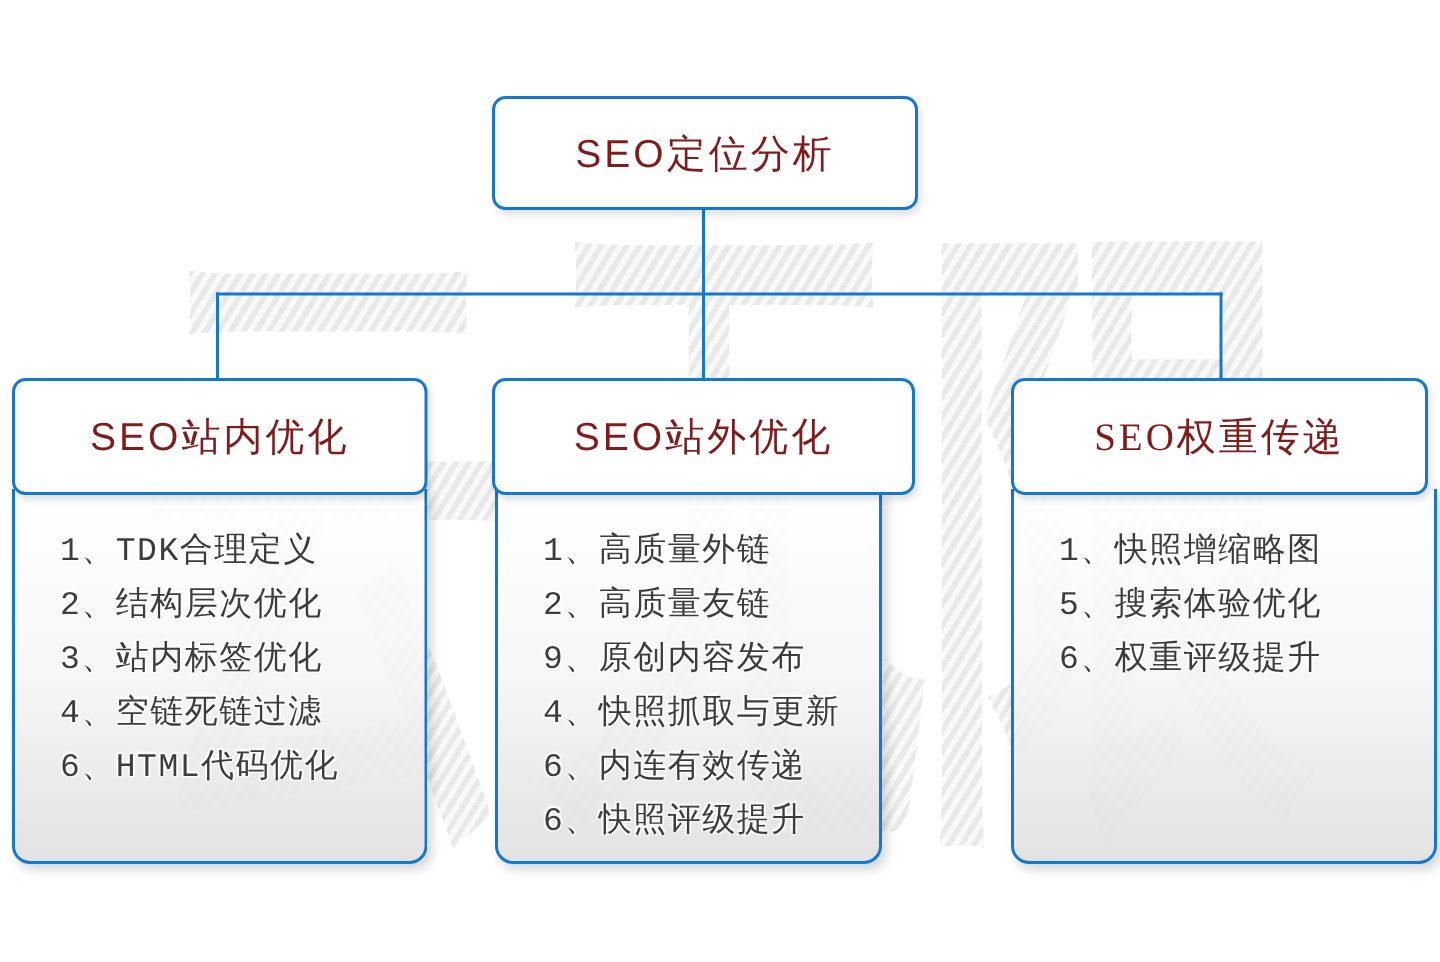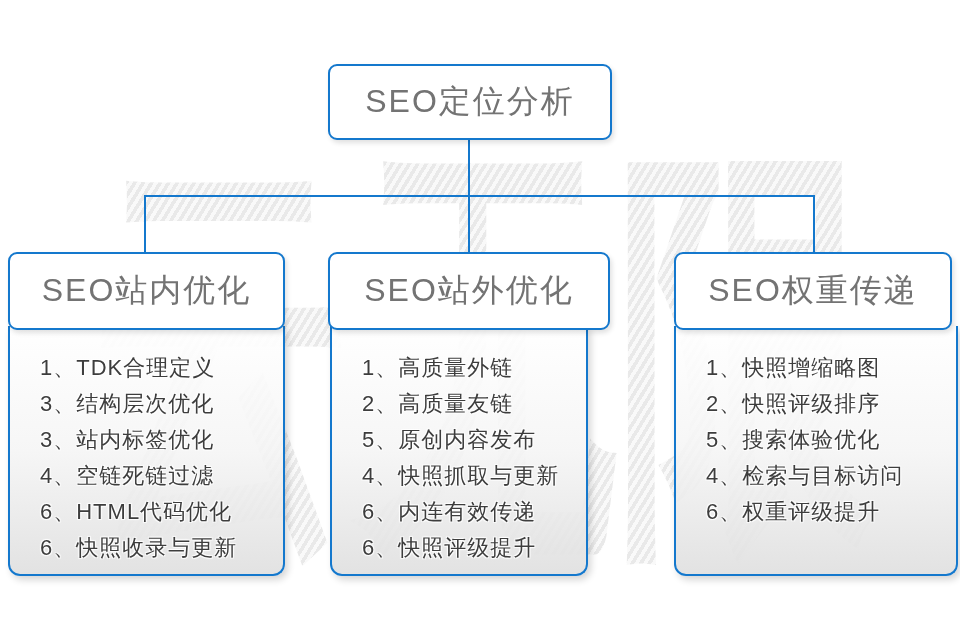--- a/index.html
+++ b/index.html
@@ -23,33 +23,33 @@
   .v-drop-l   {left:144px;top:195px;width:2px;height:58px;}
   .v-drop-m   {left:468px;top:195px;width:2px;height:58px;}
   .v-drop-r   {left:813px;top:195px;width:2px;height:58px;}
   
   .node-box{
     position:absolute;background:#ffffff;border:2px solid #1478cd;border-radius:9px;
     display:flex;align-items:center;justify-content:center;z-index:3;
     box-shadow:2px 3px 5px rgba(0,0,0,0.12);
   }
   .node-box .node-title{
-    font-size:32px;color:#737373;letter-spacing:2px;white-space:nowrap;
+    font-size:26px;color:#7f1d1d;letter-spacing:2px;white-space:nowrap;
   }
   .root-box{left:328px;top:64px;width:280px;height:72px;}
   .head-1{left:8px;  top:252px;width:273px;height:74px;}
   .head-2{left:328px;top:252px;width:278px;height:74px;}
-  .head-3{left:674px;top:252px;width:274px;height:74px;}
+  .head-3{left:674px;top:252px;width:274px;height:74px;font-family:Liberation Serif, serif;}
   
   .panel{
     position:absolute;top:326px;height:250px;box-sizing:border-box;
     border:2px solid #1478cd;border-radius:0 0 12px 12px;border-top:none;
     background:linear-gradient(180deg,rgba(255,255,255,0.93) 0%,rgba(245,245,245,0.88) 50%,rgba(224,224,224,0.92) 100%);
     box-shadow:3px 4px 7px rgba(0,0,0,0.16);
-    padding:24px 14px 0 30px;z-index:2;
+    padding:24px 14px 0 30px;z-index:2;font-family:Liberation Mono, monospace;
   }
   .panel-1{left:8px;  width:277px;}
   .panel-2{left:330px;width:258px;}
   .panel-3{left:674px;width:284px;}
   .list-item{
     height:36px;line-height:36px;font-size:22px;color:#3d3d3d;letter-spacing:1px;
     white-space:nowrap;
     text-shadow:1px 1px 1px rgba(255,255,255,0.9),-1px -1px 1px rgba(255,255,255,0.9),
                 1px -1px 1px rgba(255,255,255,0.9),-1px 1px 1px rgba(255,255,255,0.9);
   }
@@ -76,37 +76,34 @@
   </div>
   <div class="node-box head-2">
     <span class="node-title">SEO站外优化</span>
   </div>
   <div class="node-box head-3">
     <span class="node-title">SEO权重传递</span>
   </div>
 
   <div class="panel panel-1">
     <div class="list-item">1、TDK合理定义</div>
-    <div class="list-item">3、结构层次优化</div>
+    <div class="list-item">2、结构层次优化</div>
     <div class="list-item">3、站内标签优化</div>
     <div class="list-item">4、空链死链过滤</div>
     <div class="list-item">6、HTML代码优化</div>
-    <div class="list-item">6、快照收录与更新</div>
   </div>
 
   <div class="panel panel-2">
     <div class="list-item">1、高质量外链</div>
     <div class="list-item">2、高质量友链</div>
-    <div class="list-item">5、原创内容发布</div>
+    <div class="list-item">9、原创内容发布</div>
     <div class="list-item">4、快照抓取与更新</div>
     <div class="list-item">6、内连有效传递</div>
     <div class="list-item">6、快照评级提升</div>
   </div>
 
   <div class="panel panel-3">
     <div class="list-item">1、快照增缩略图</div>
-    <div class="list-item">2、快照评级排序</div>
     <div class="list-item">5、搜索体验优化</div>
-    <div class="list-item">4、检索与目标访问</div>
     <div class="list-item">6、权重评级提升</div>
   </div>
 
 </div>
 
 </body></html>

